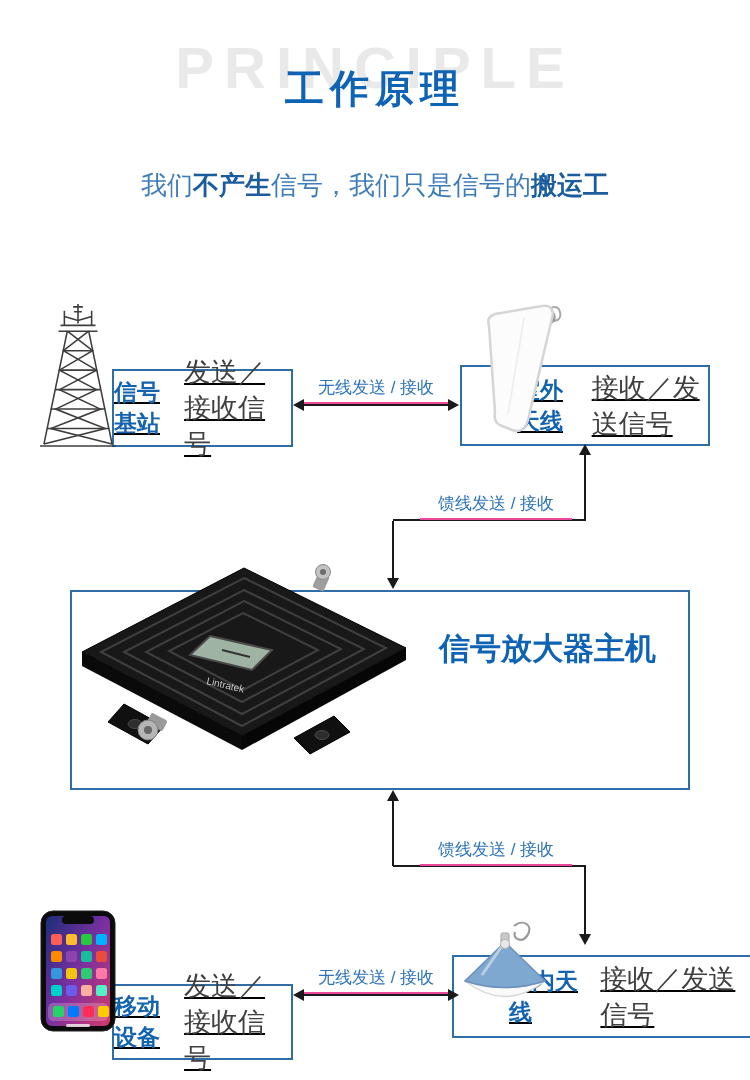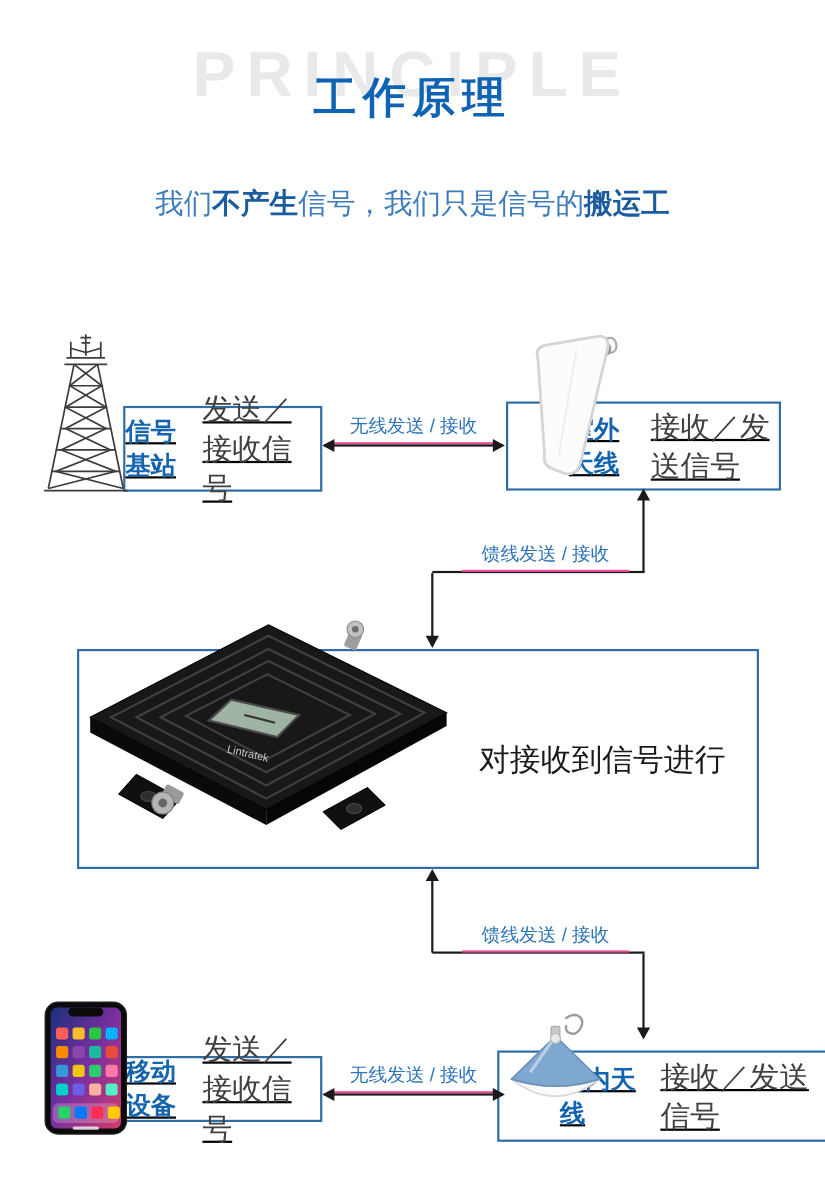--- a/index.html
+++ b/index.html
@@ -67,21 +67,21 @@
 
   <div class="link-label" style="left:299px;top:376px;width:154px">无线发送 / 接收</div>
   <div class="line-h dbl" style="left:295px;top:404px;width:162px"></div>
 
   <div class="line-v head-up" style="left:584px;top:454px;height:66px"></div>
   <div class="line-h" style="left:393px;top:519px;width:193px"></div>
   <div class="line-v head-down" style="left:392px;top:521px;height:58px"></div>
   <div class="link-label" style="left:420px;top:492px;width:152px">馈线发送 / 接收</div>
 
   <div class="main-box" style="left:70px;top:590px;width:620px;height:200px"></div>
-  <div class="amp-desc" style="left:420px;top:672px;width:255px">对接收到信号进行</div>
+  <div class="amp-title" style="left:420px;top:628px;width:255px">信号放大器主机</div>
 
   <svg class="icon-abs" style="left:72px;top:558px" width="345" height="235" viewBox="0 0 345 235">
 
     <path d="M10 94 L170 178 L170 192 L10 108 Z" fill="#0a0a0a"></path>
     <path d="M170 178 L334 90 L334 102 L170 192 Z" fill="#060606"></path>
 
     <path d="M52 146 L92 168 L76 186 L36 164 Z" fill="#101010" stroke="#000"></path>
     <ellipse cx="63" cy="166" rx="7" ry="4.5" fill="#2e2e2e" stroke="#4a4a4a"></ellipse>
     <path d="M222 180 L262 158 L278 174 L238 196 Z" fill="#101010" stroke="#000"></path>
     <ellipse cx="250" cy="177" rx="7" ry="4.5" fill="#2e2e2e" stroke="#4a4a4a"></ellipse>
@@ -103,21 +103,21 @@
     <rect x="76" y="158" width="18" height="12" rx="2" fill="#9a9a9a" transform="rotate(28 85 164)"></rect>
     <circle cx="76" cy="172" r="10" fill="#b5b5b5" stroke="#7d7d7d"></circle>
     <circle cx="76" cy="172" r="4" fill="#666"></circle>
   </svg>
 
   <div class="line-v head-up" style="left:392px;top:800px;height:66px"></div>
   <div class="line-h" style="left:393px;top:865px;width:193px"></div>
   <div class="line-v head-down" style="left:584px;top:867px;height:68px"></div>
   <div class="link-label" style="left:420px;top:838px;width:152px">馈线发送 / 接收</div>
 
-  <div class="node-box" style="left:112px;top:960px;width:181px;height:60px">
+  <div class="node-box" style="left:112px;top:984px;width:181px;height:76px">
     <div class="node-title">移动设备</div>
     <div class="node-desc">发送／接收信号</div>
   </div>
 
   <div class="node-box pad" style="left:452px;top:955px;width:301px;height:83px">
     <div class="node-title">室内天线</div>
     <div class="node-desc">接收／发送信号</div>
   </div>
 
   <div class="link-label" style="left:299px;top:966px;width:154px">无线发送 / 接收</div>

